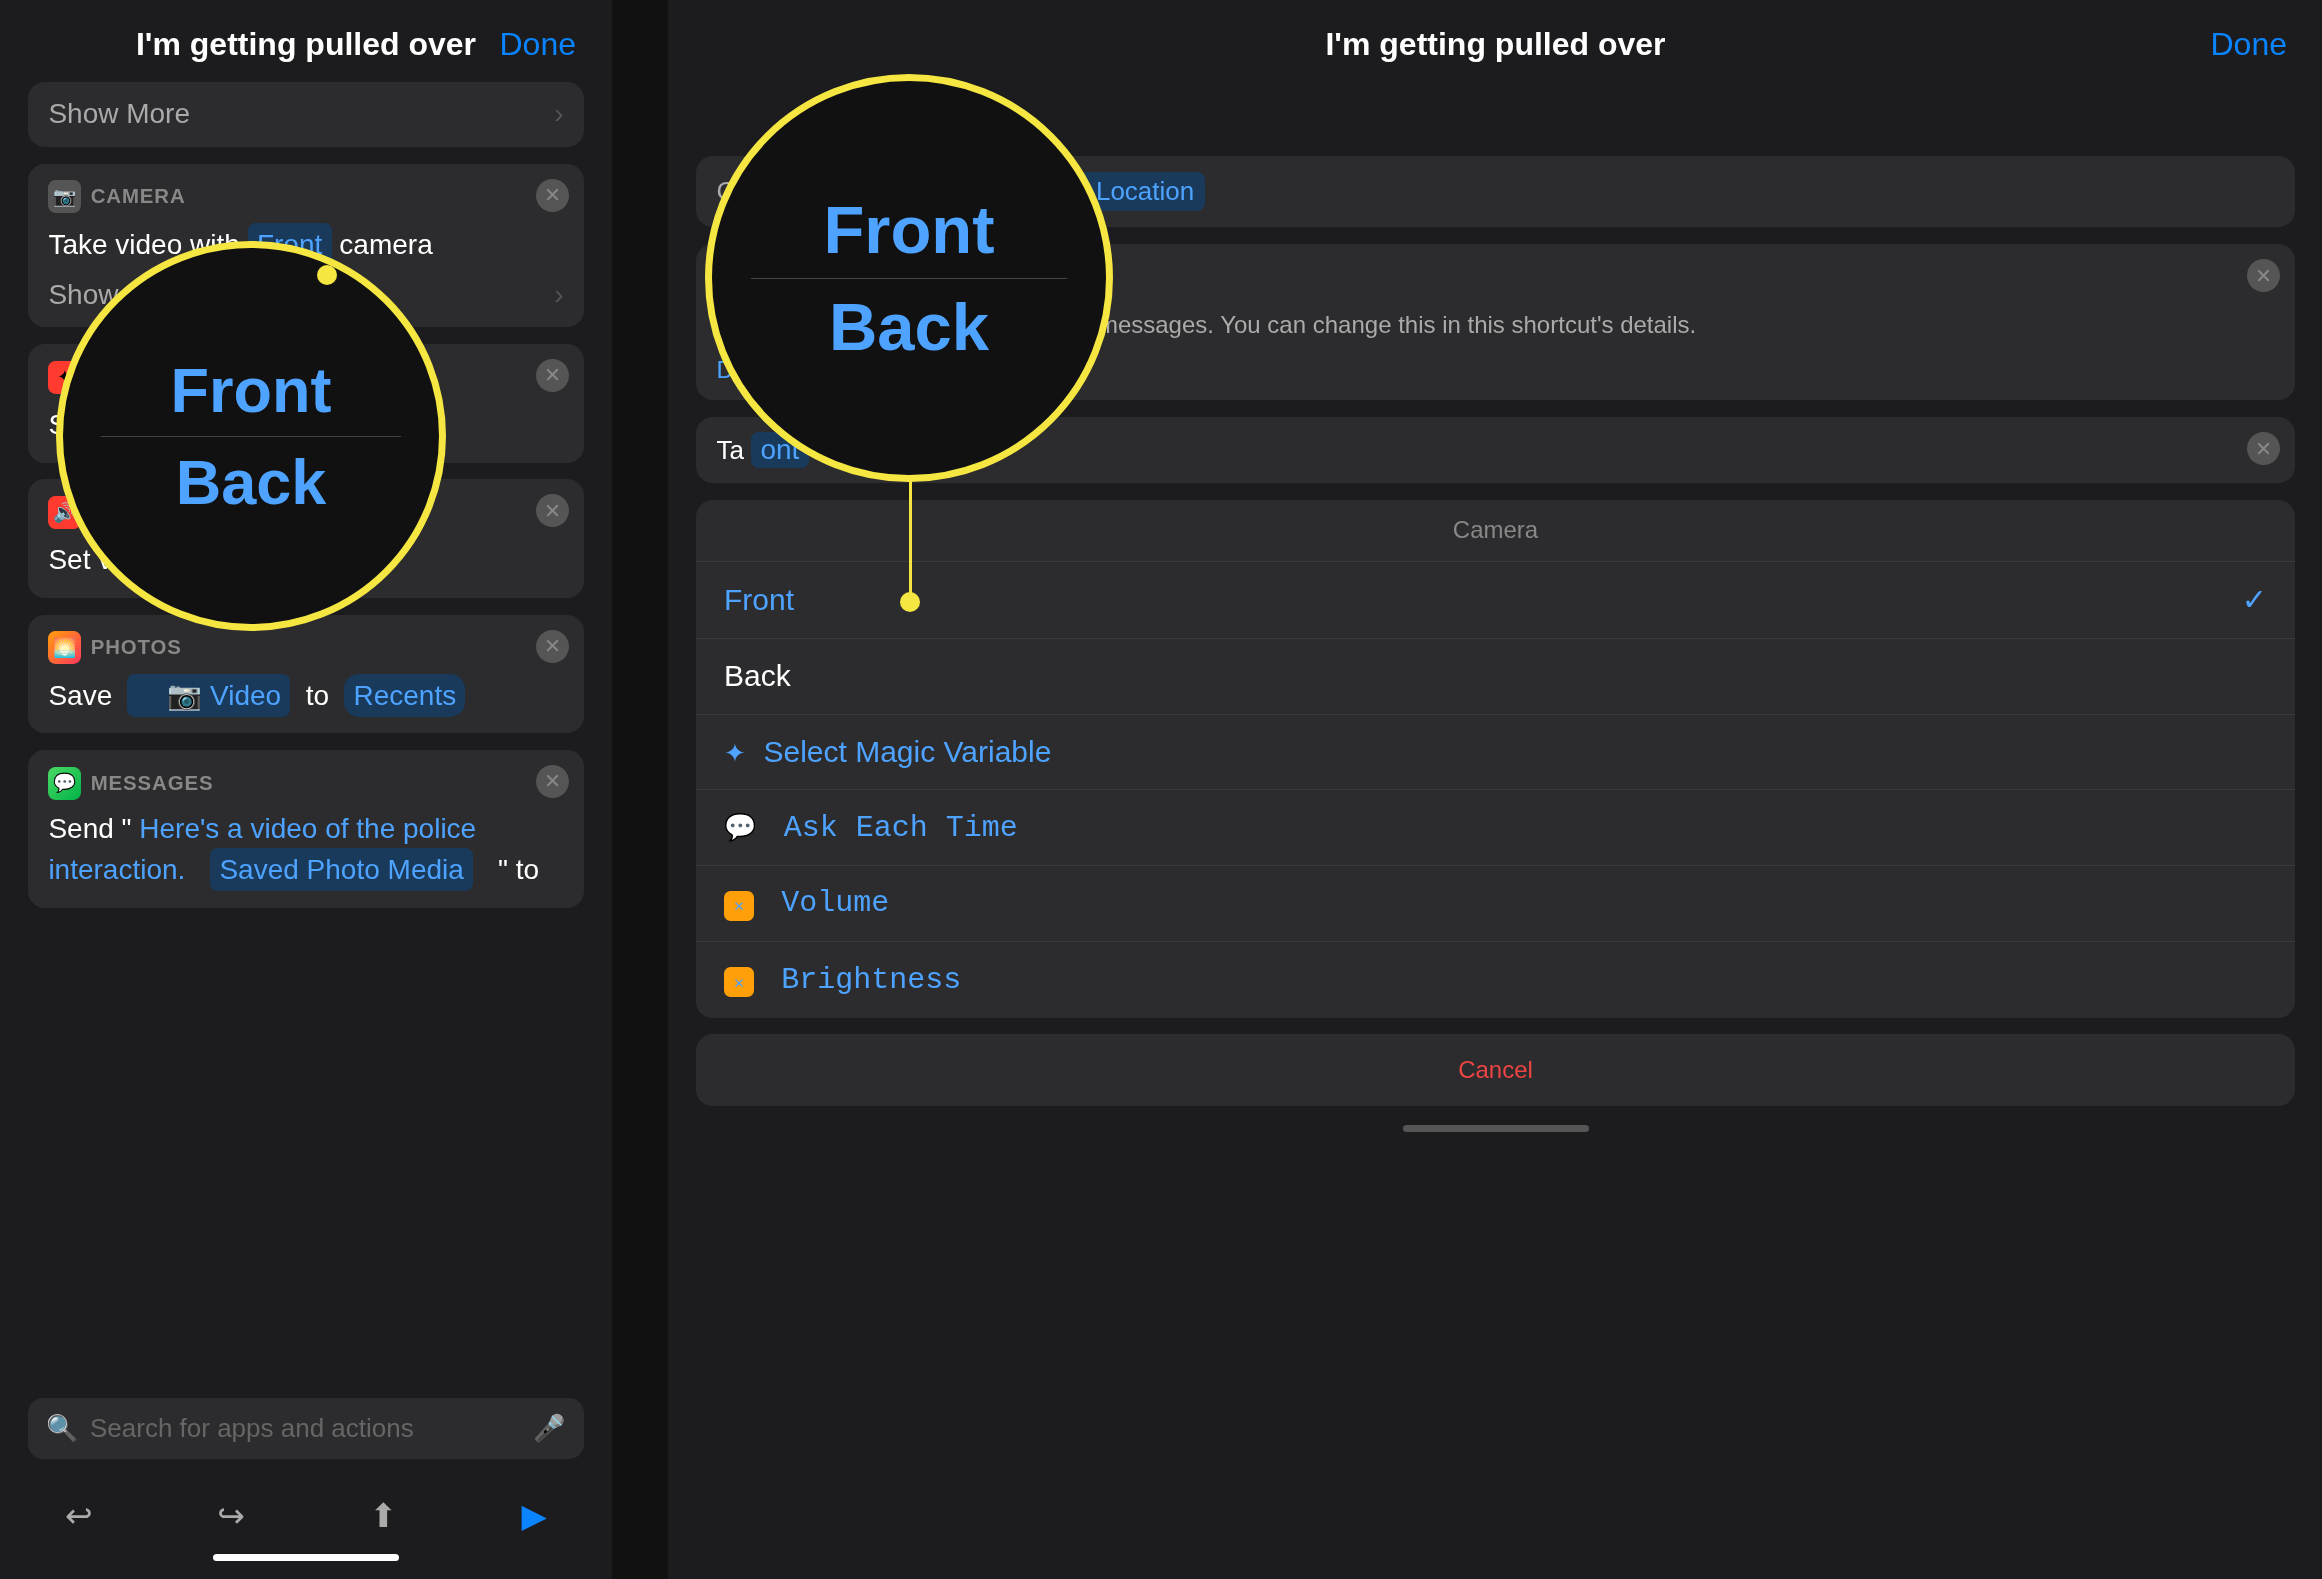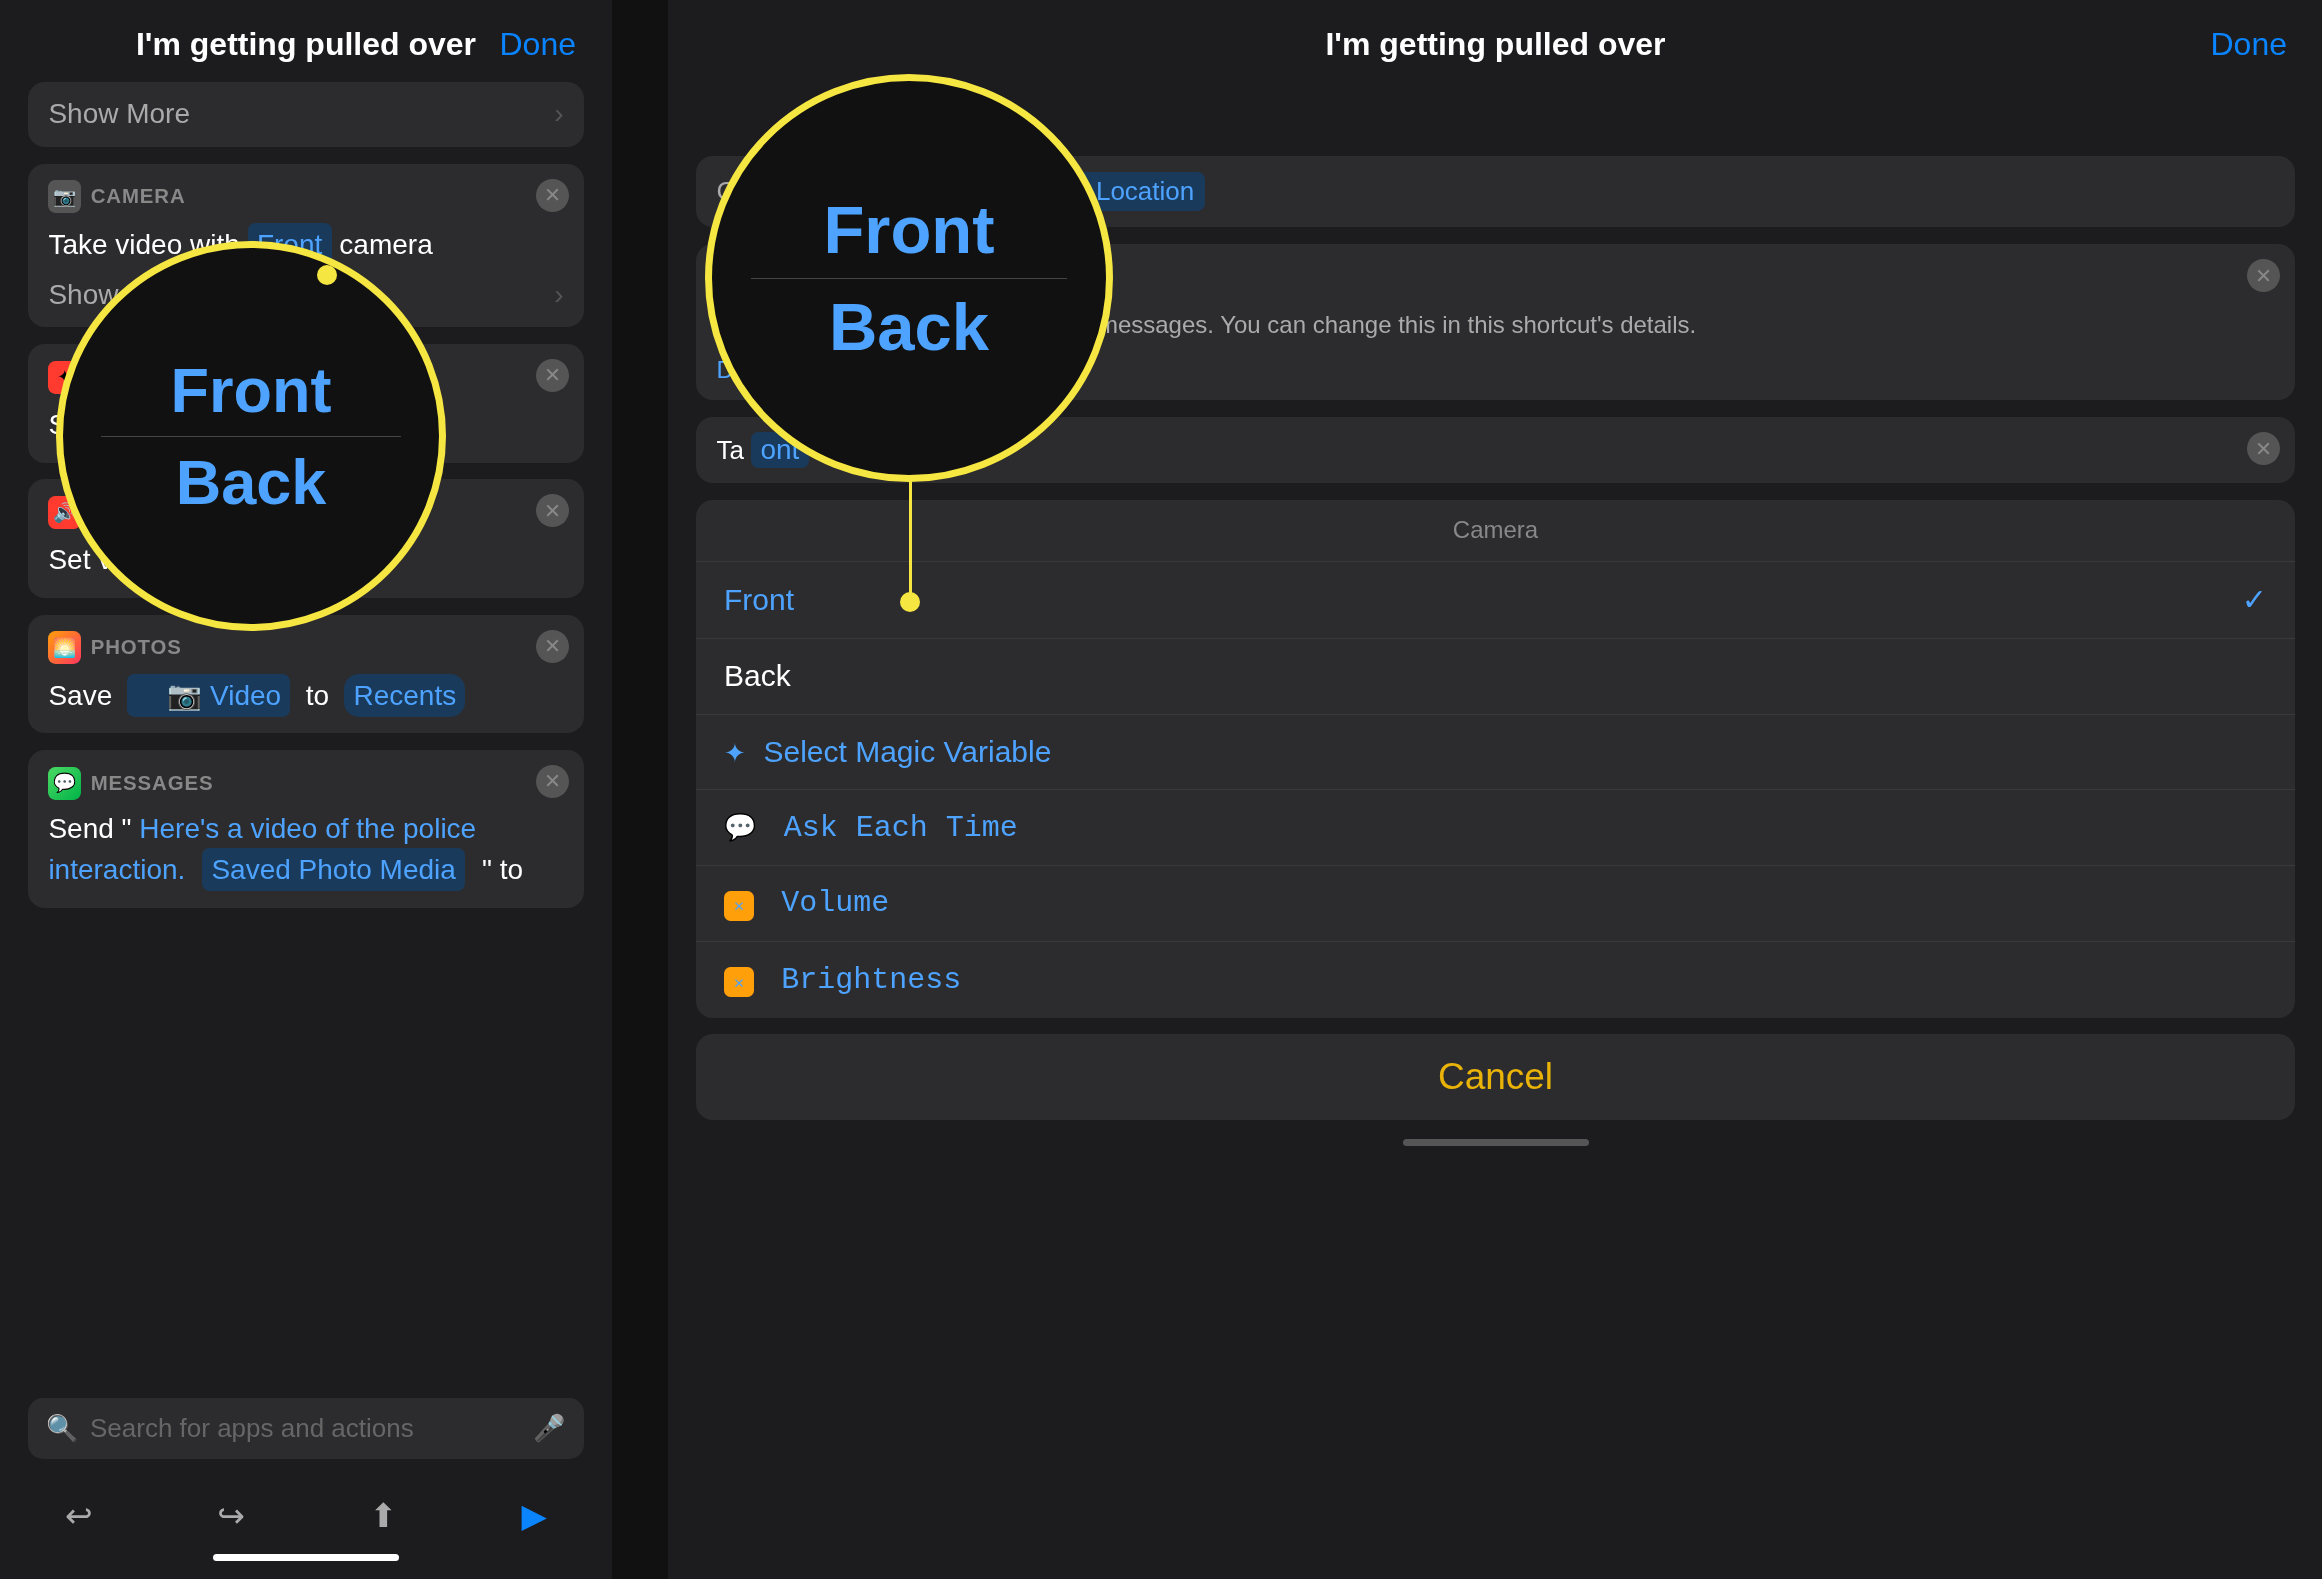--- a/index.html
+++ b/index.html
@@ -410,22 +410,22 @@
 
     .cancel-btn-row {
       background: #2c2c2e;
       border-radius: 16.7px;
       padding: 22px;
       text-align: center;
       margin-bottom: 18.6px;
     }
 
     .cancel-text {
-      color: #eab308;
-      font-size: 37px;
+      color: #ef4444;
+      font-size: 24px;
       font-weight: 500;
       margin-top: 23px;
     }
 
     
     .right-zoom-circle {
       position: absolute;
       width: 408px;
       height: 408px;
       border: 7.4px solid #f5e642;
@@ -542,21 +542,21 @@
 
   <div class="action-card">
     <div class="action-card-header">
       <div class="action-icon" style="background:linear-gradient(135deg,#4cd964,#00b347);">💬</div>
       <span class="action-label">MESSAGES</span>
     </div>
     <div class="close-circle">✕</div>
     <div class="action-text">
       <span>Send "</span>
       <span style="color:#4da3ff;">Here's a video of the police interaction.</span>
-      <span class="token token-blue" style="margin:0 9px;">Saved Photo Media</span>
+      <span class="token token-blue" style="margin:0 17px;">Saved Photo Media</span>
       <span>" to</span>
     </div>
   </div>
 
   <div class="spacer"></div>
 
   <div class="search-bar">
     <span class="search-bar-icon">🔍</span>
     <span class="search-bar-text">Search for apps and actions</span>
     <span class="mic-icon">🎤</span>

